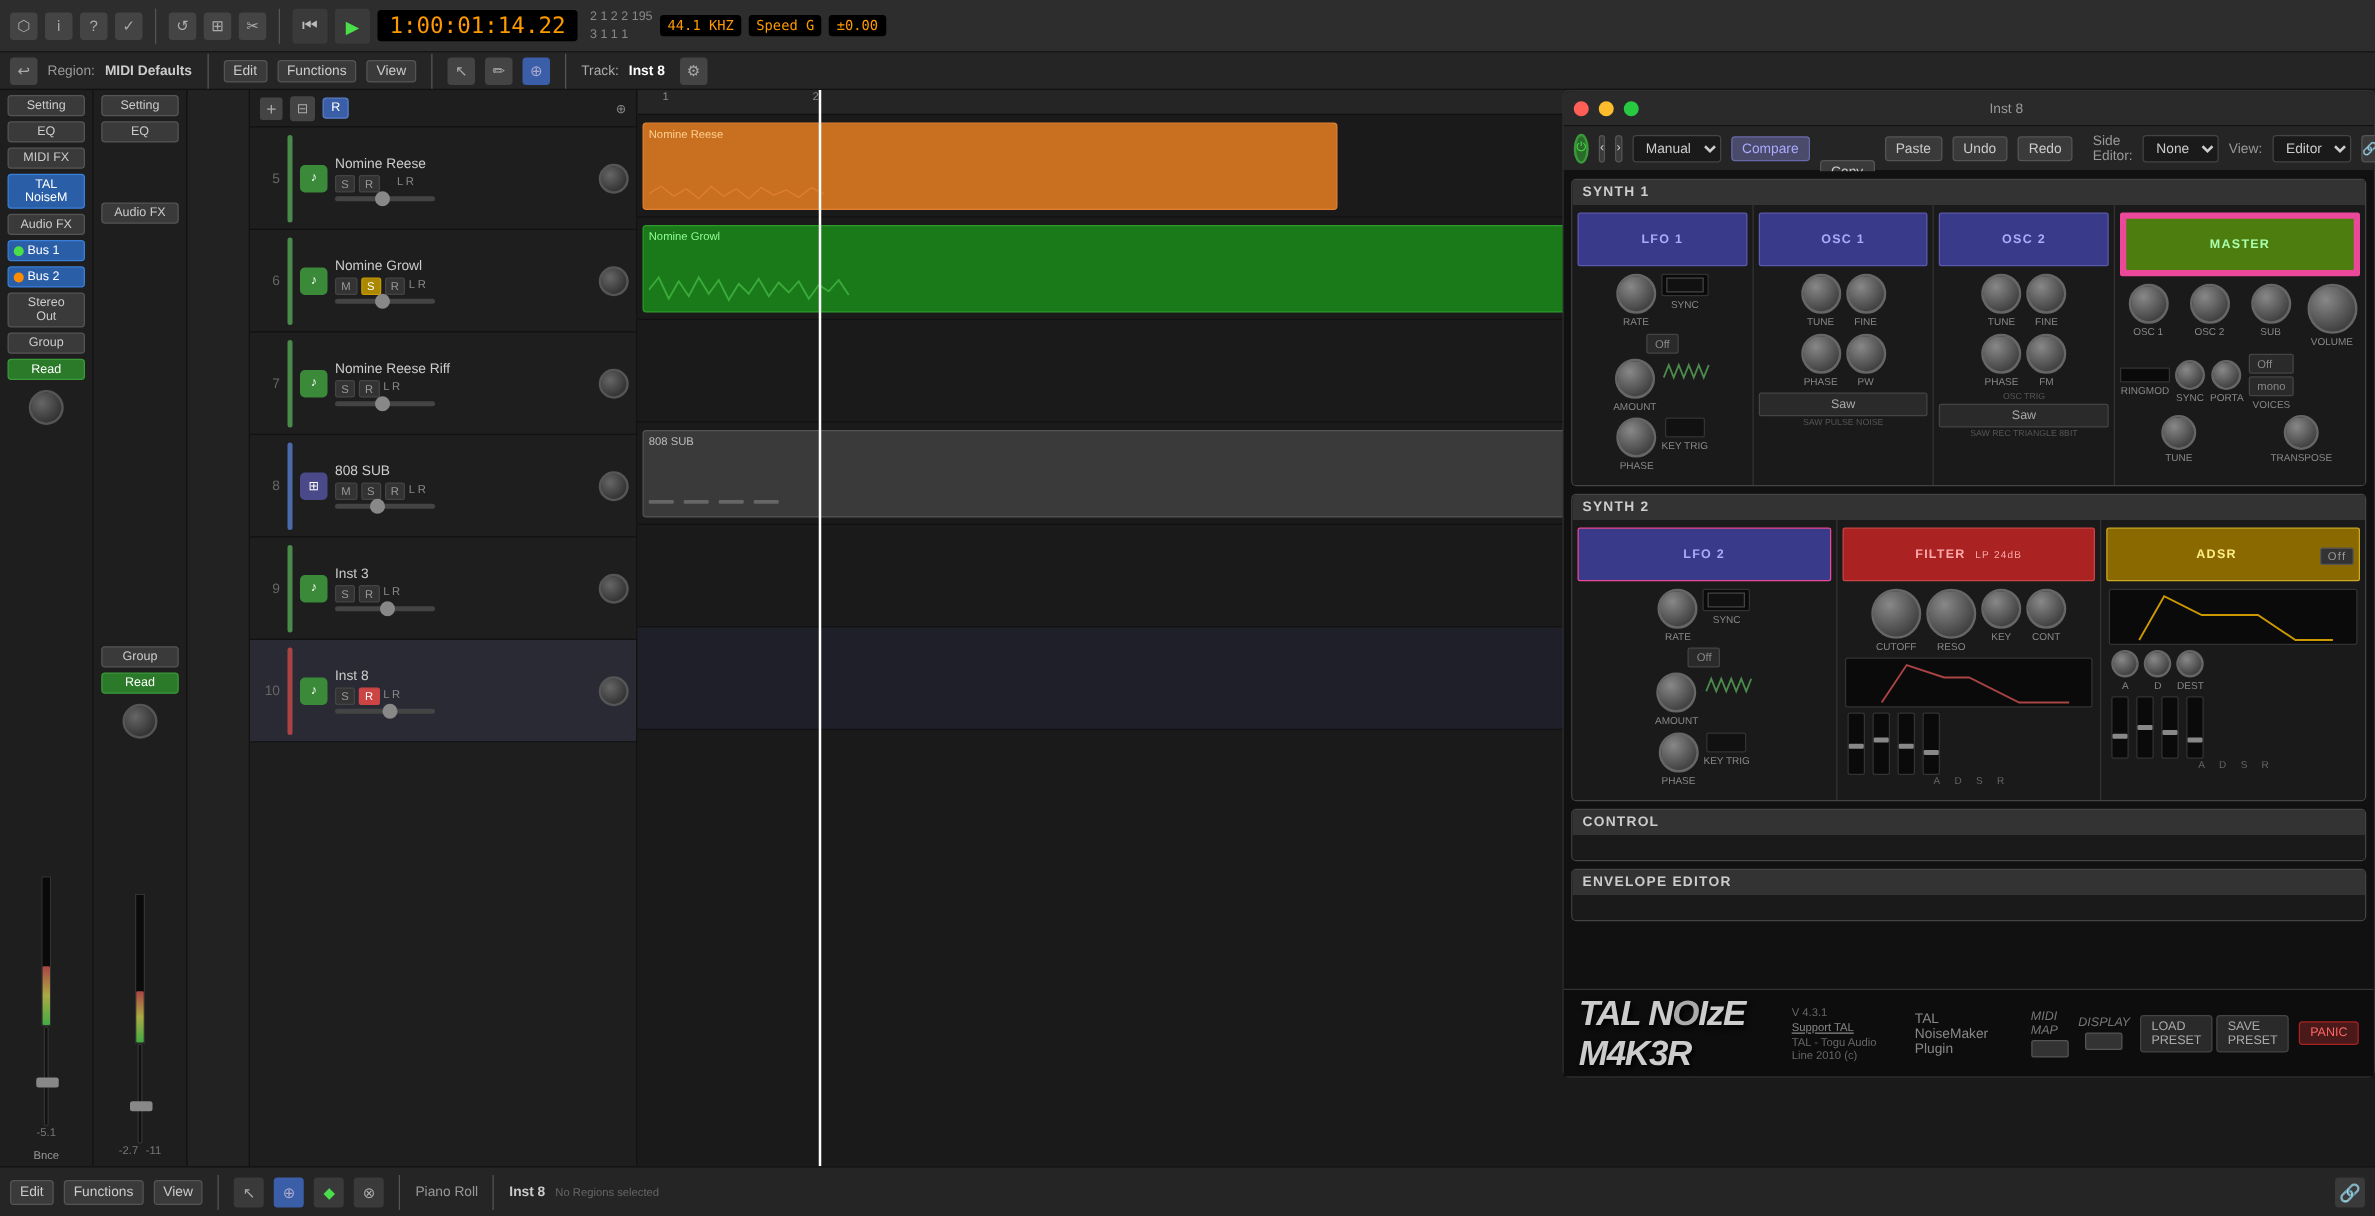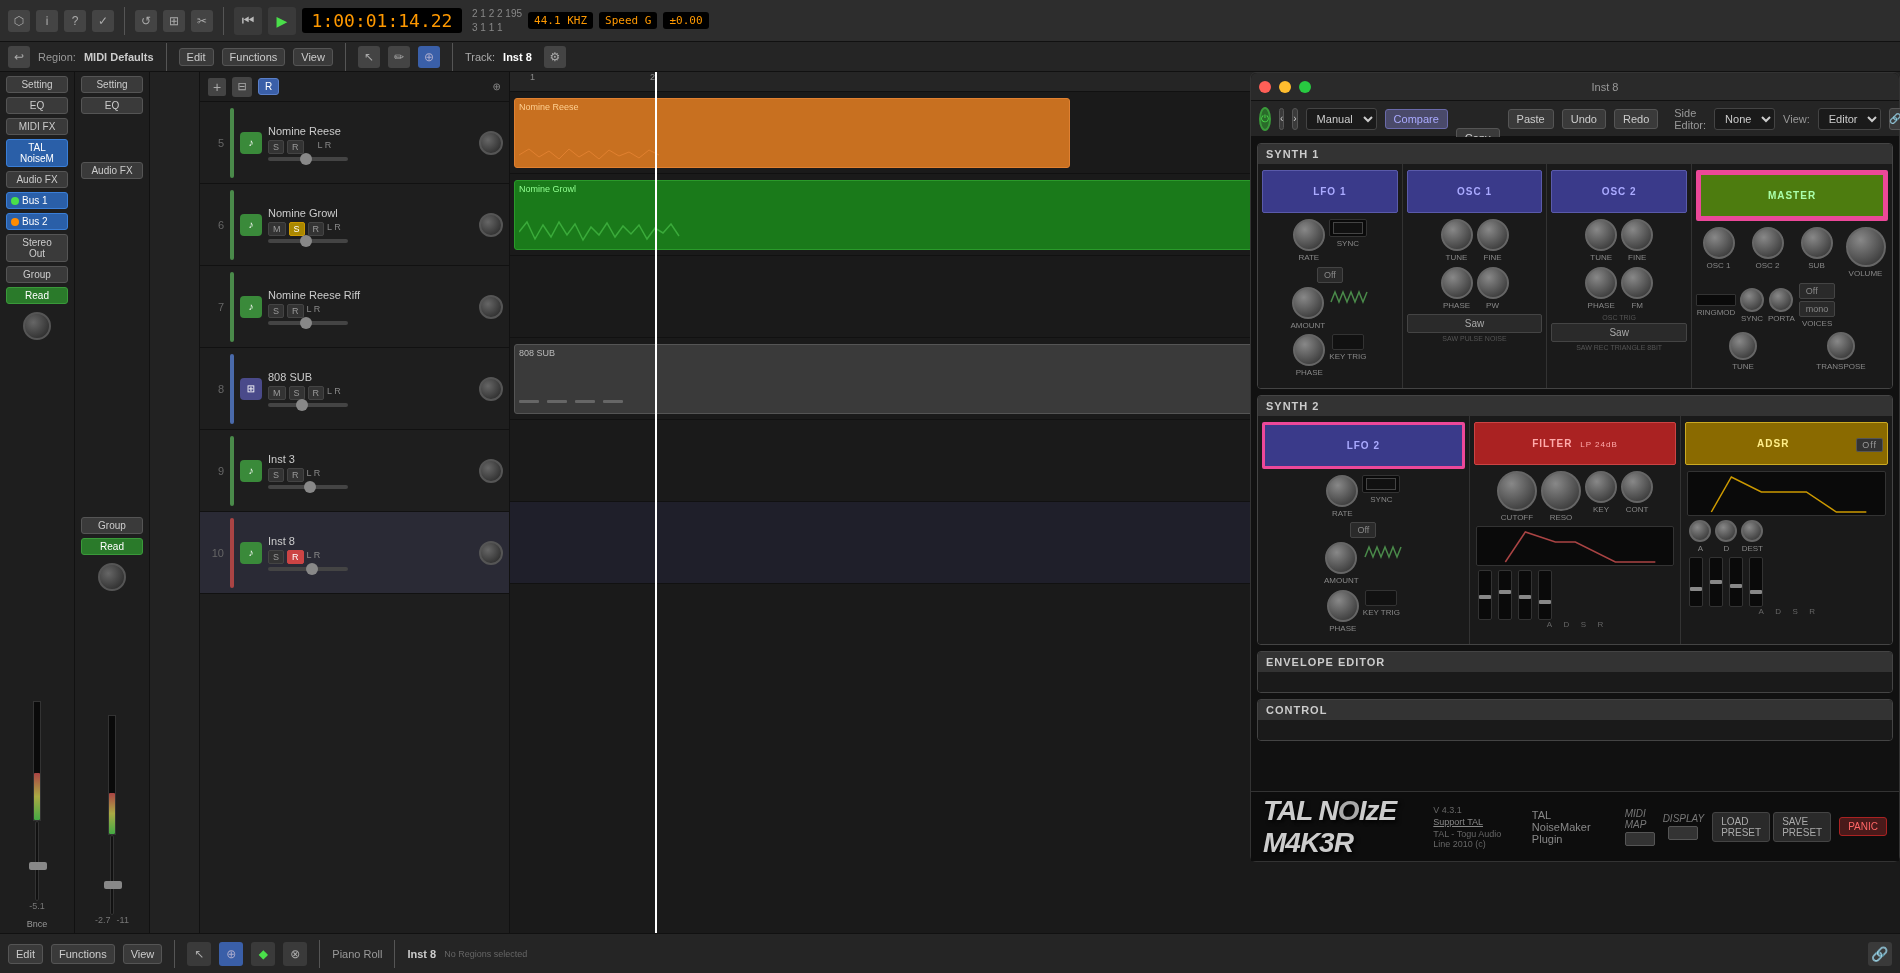--- a/index.html
+++ b/index.html
@@ -346,21 +346,21 @@
     .module:last-child { border-right: none; }
     .module-title {
       text-align: center; font-size: 10px; font-weight: bold;
       letter-spacing: 1px; margin-bottom: 6px;
       padding: 15px 4px; border-radius: 2px;
     }
     .lfo1-title { background: #3a3a8a; color: #aaaaff; border: 1px solid #5a5aaa; }
     .osc1-title { background: #3a3a8a; color: #aaaaff; border: 1px solid #5a5aaa; }
     .osc2-title { background: #3a3a8a; color: #aaaaff; border: 1px solid #5a5aaa; }
     .master-title { background: #4d7c0f; color: #aaffaa; border: 5px solid #ec4899; }
-    .lfo2-title { background: #3a3a8a; color: #aaaaff; border: 3px solid #ec4899; }
+    .lfo2-title { background: #3a3a8a; color: #aaaaff; border: 1px solid #ec4899; }
     .filter-title { background: #aa2222; color: #ffaaaa; border: 1px solid #cc4444; }
     .adsr-title { background: #8a6a00; color: #ffee88; border: 1px solid #ccaa22; }
 
     .module-knob-row {
       display: flex; gap: 4px; justify-content: center; margin-bottom: 4px;
     }
     .knob-unit {
       display: flex; flex-direction: column; align-items: center; gap: 2px;
     }
     .knob {
@@ -1155,26 +1155,26 @@
               <div class="adsr-label-item">A</div>
               <div class="adsr-label-item">D</div>
               <div class="adsr-label-item">S</div>
               <div class="adsr-label-item">R</div>
             </div>
           </div>
         </div>
       </div>
 
       <div class="synth-section">
+        <div class="synth-section-title ctrl">CONTROL</div>
+        <div style="height:20px; background:#1a1a1a;"></div>
+      </div>
+
+      <div class="synth-section">
         <div class="synth-section-title env">ENVELOPE EDITOR</div>
-        <div style="height:20px; background:#1a1a1a;"></div>
-      </div>
-
-      <div class="synth-section">
-        <div class="synth-section-title ctrl">CONTROL</div>
         <div style="height:20px; background:#1a1a1a;"></div>
       </div>
 
     </div>
 
     <div class="plugin-bottom">
       <div>
         <div class="tal-logo">
           TAL N<span>O</span>IzE M4K3R
         </div>

